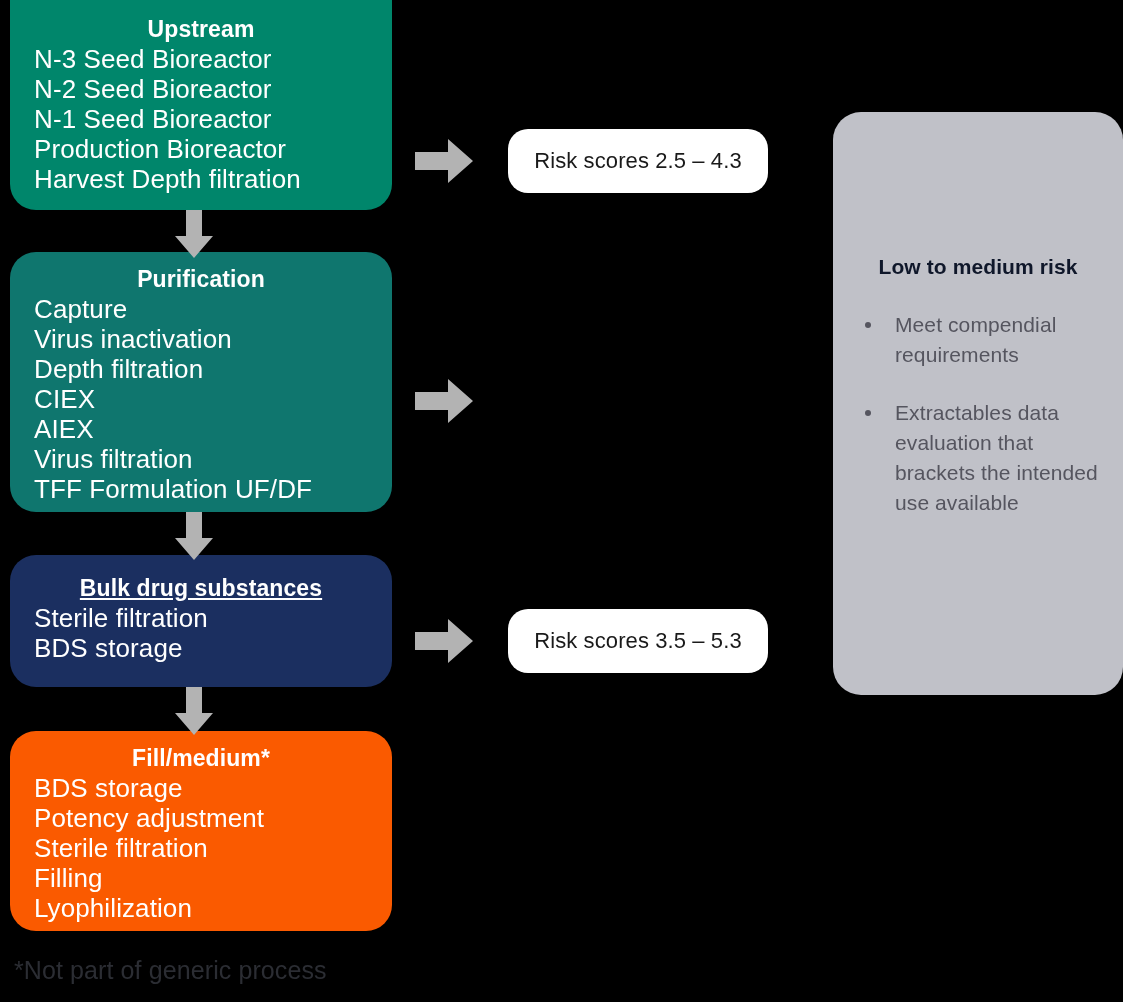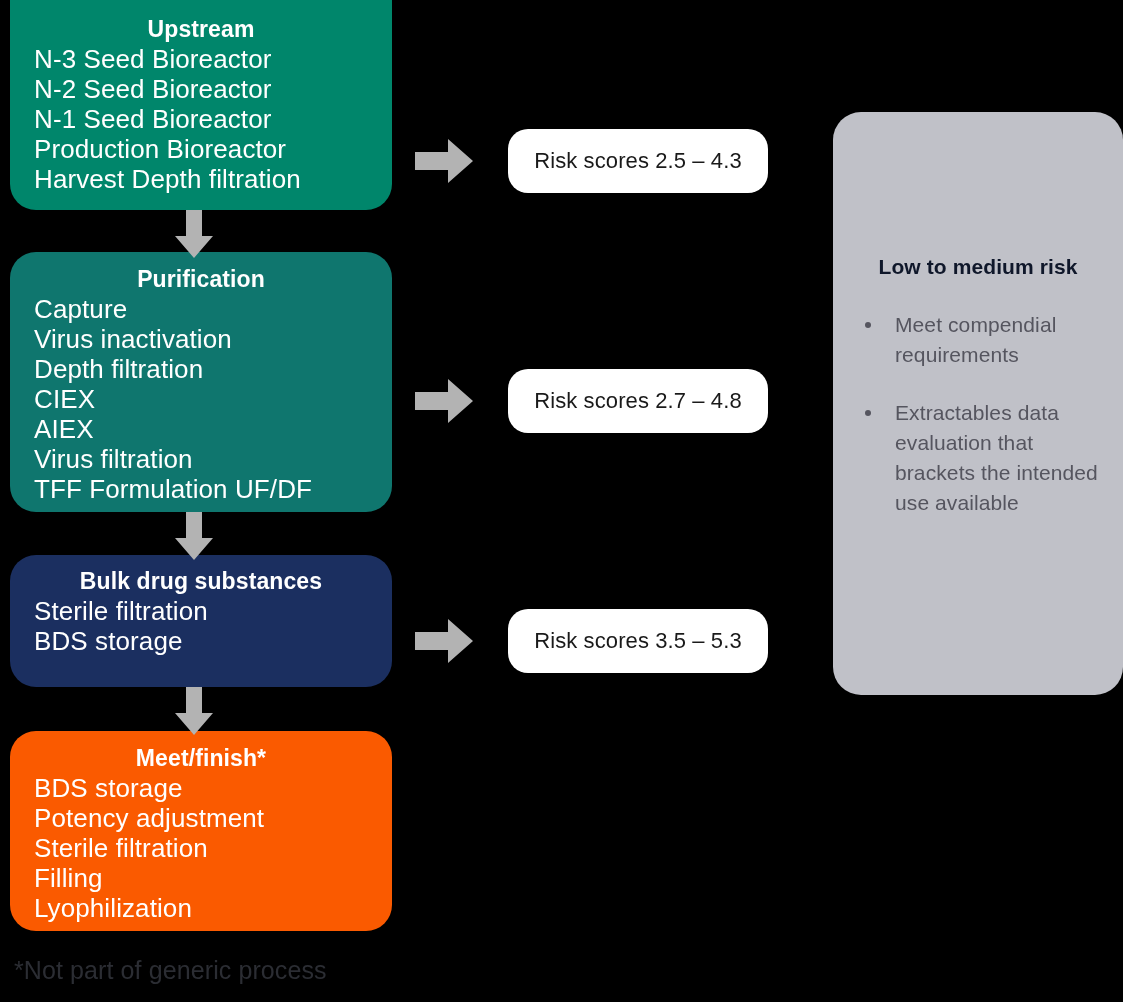--- a/index.html
+++ b/index.html
@@ -59,21 +59,21 @@
   #box-purification {
     left: 10px; top: 252px; width: 382px; height: 260px;
     background: #0f766e;
   }
   #box-purification .stage-title { margin-top: 12px; }
 
   #box-bulk {
     left: 10px; top: 555px; width: 382px; height: 132px;
     background: #1b2f60;
   }
-  #box-bulk .stage-title { margin-top: 11px; }
+  #box-bulk .stage-title { margin-top: 18px; text-decoration: underline; }
 
   #box-fill {
     left: 10px; top: 731px; width: 382px; height: 200px;
     background: #fa5a00;
   }
   #box-fill .stage-title { margin-top: 12px; }
 
   
   #footnote {
     position: absolute;
@@ -207,21 +207,21 @@
 
   <div class="stage-box" id="box-bulk">
     <div class="stage-title">Bulk drug substances</div>
     <ul class="stage-list">
       <li>Sterile filtration</li>
       <li>BDS storage</li>
     </ul>
   </div>
 
   <div class="stage-box" id="box-fill">
-    <div class="stage-title">Meet/finish*</div>
+    <div class="stage-title">Fill/medium*</div>
     <ul class="stage-list">
       <li>BDS storage</li>
       <li>Potency adjustment</li>
       <li>Sterile filtration</li>
       <li>Filling</li>
       <li>Lyophilization</li>
     </ul>
   </div>
 
   <div id="footnote">*Not part of generic process</div>
@@ -253,23 +253,20 @@
     </svg>
   </div>
   <div class="arrow-right" id="arrow-right-3">
     <svg viewBox="0 0 58 48" xmlns="http://www.w3.org/2000/svg" aria-hidden="true">
       <polygon points="0,15 33,15 33,2 58,24 33,46 33,33 0,33" fill="currentColor"></polygon>
     </svg>
   </div>
 
   <div class="risk-card" id="risk-card-1">
     <span>Risk scores 2.5 – 4.3</span>
-  </div>
-  <div class="risk-card" id="risk-card-2">
-    <span>Risk scores 2.7 – 4.8</span>
   </div>
   <div class="risk-card" id="risk-card-3">
     <span>Risk scores 3.5 – 5.3</span>
   </div>
 
   <div id="risk-panel">
     <div id="risk-panel-title">Low to medium risk</div>
     <ul id="risk-panel-list">
       <li>
         <span class="bullet-dot"></span>

